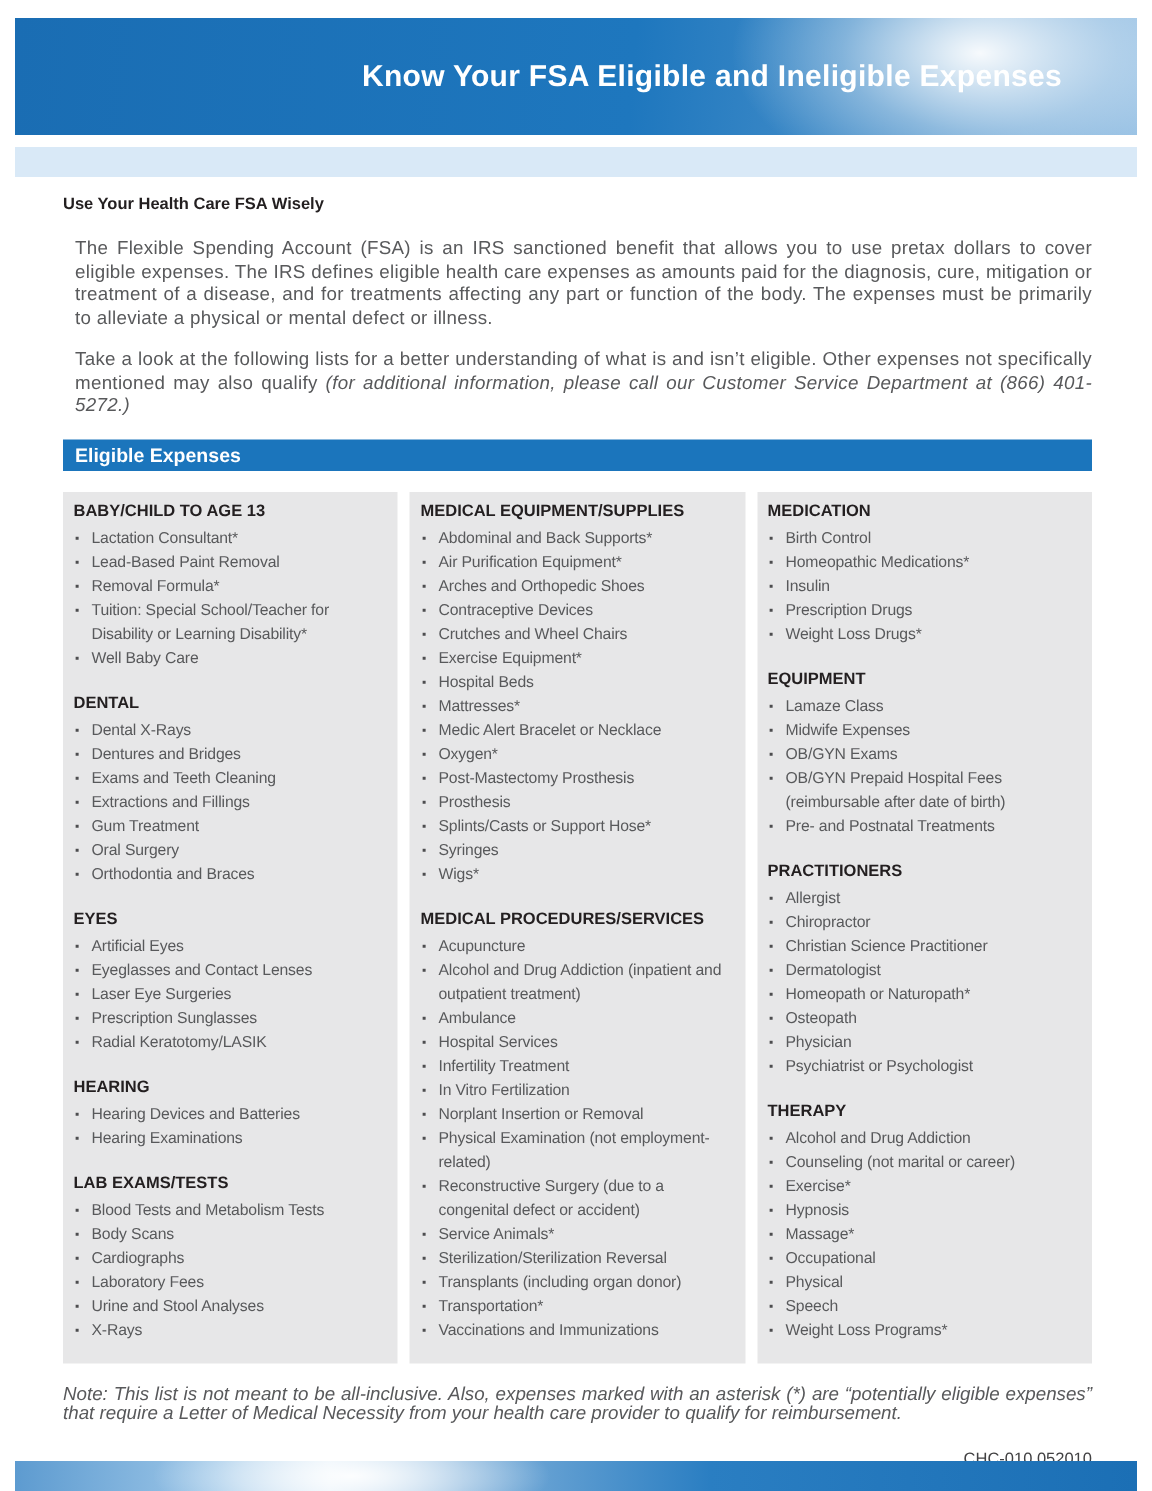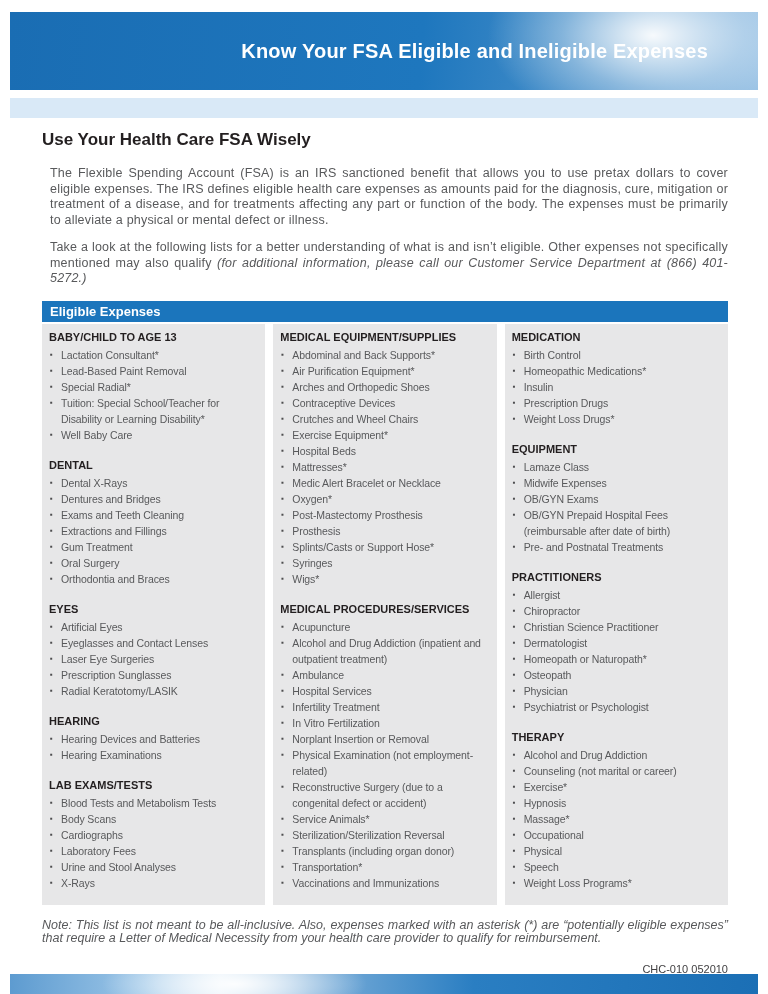--- a/index.html
+++ b/index.html
@@ -21,29 +21,29 @@
     display:flex;align-items:center;justify-content:flex-end;
     padding-right:50px;
     background:
       radial-gradient(ellipse 230px 130px at 86% 30%, rgba(255,255,255,.95), rgba(255,255,255,.35) 40%, rgba(255,255,255,0) 72%),
       linear-gradient(95deg,#1a6db3 0%,#1e77be 55%,#4c92cb 80%,#8fbce2 100%);
     padding-left: 31px;
   }
   .header-title{color:#ffffff;font-size:20px;font-weight:bold;letter-spacing:.2px;}
   .light-strip{position:absolute;top:98px;left:10px;right:10px;height:20px;background:var(--strip-blue);}
   .content{position:absolute;top:130px;left:42px;right:40px;}
-  .intro-heading{font-size:17px;font-weight:bold;color:var(--heading-dark);margin:0 0 16px 0;}
+  .intro-heading{font-size:11px;font-weight:bold;color:var(--heading-dark);margin:0 0 16px 0;}
   .body-text{
     font-size:12.5px;line-height:15.5px;letter-spacing:.2px;color:var(--text-gray);
     text-align:justify;margin:0 0 12px 8px;
   }
   .body-text .ital{font-style:italic;}
   .section-bar{
     background:var(--section-blue);color:#ffffff;font-weight:bold;font-size:13px;
-    padding:3px 8px;margin-top:14px;margin-bottom:2px;
+    padding:3px 8px;margin-top:14px;margin-bottom:14px;
   }
   .columns{display:flex;gap:8px;align-items:stretch;}
   .col{flex:1;background:var(--panel-gray);padding:5px 7px 14px 7px;}
   .cat{font-size:11px;font-weight:bold;color:var(--heading-dark);line-height:16px;margin:14px 0 2px 0;}
   .col .cat:first-child{margin-top:0;}
   .items{list-style:none;margin:0;padding:0;}
   .items li{
     position:relative;padding-left:12px;font-size:10.5px;line-height:16px;
     letter-spacing:-0.1px;color:var(--text-gray);
   }
@@ -79,21 +79,21 @@
   <p class="body-text"><span>Take a look at the following lists for a better understanding of what is and isn’t eligible. Other expenses not specifically mentioned may also qualify </span><span class="ital">(for additional information, please call our Customer Service Department at (866) 401-5272.)</span></p>
 
   <div class="section-bar">Eligible Expenses</div>
 
   <div class="columns">
       <div class="col">
         <div class="cat">BABY/CHILD TO AGE 13</div>
         <ul class="items">
           <li>Lactation Consultant*</li>
           <li>Lead-Based Paint Removal</li>
-          <li>Special Radial*</li>
+          <li>Removal Formula*</li>
           <li>Tuition:  Special School/Teacher for Disability or Learning Disability*</li>
           <li>Well Baby Care</li>
         </ul>
         <div class="cat">DENTAL</div>
         <ul class="items">
           <li>Dental X-Rays</li>
           <li>Dentures and Bridges</li>
           <li>Exams and Teeth Cleaning</li>
           <li>Extractions and Fillings</li>
           <li>Gum Treatment</li>

